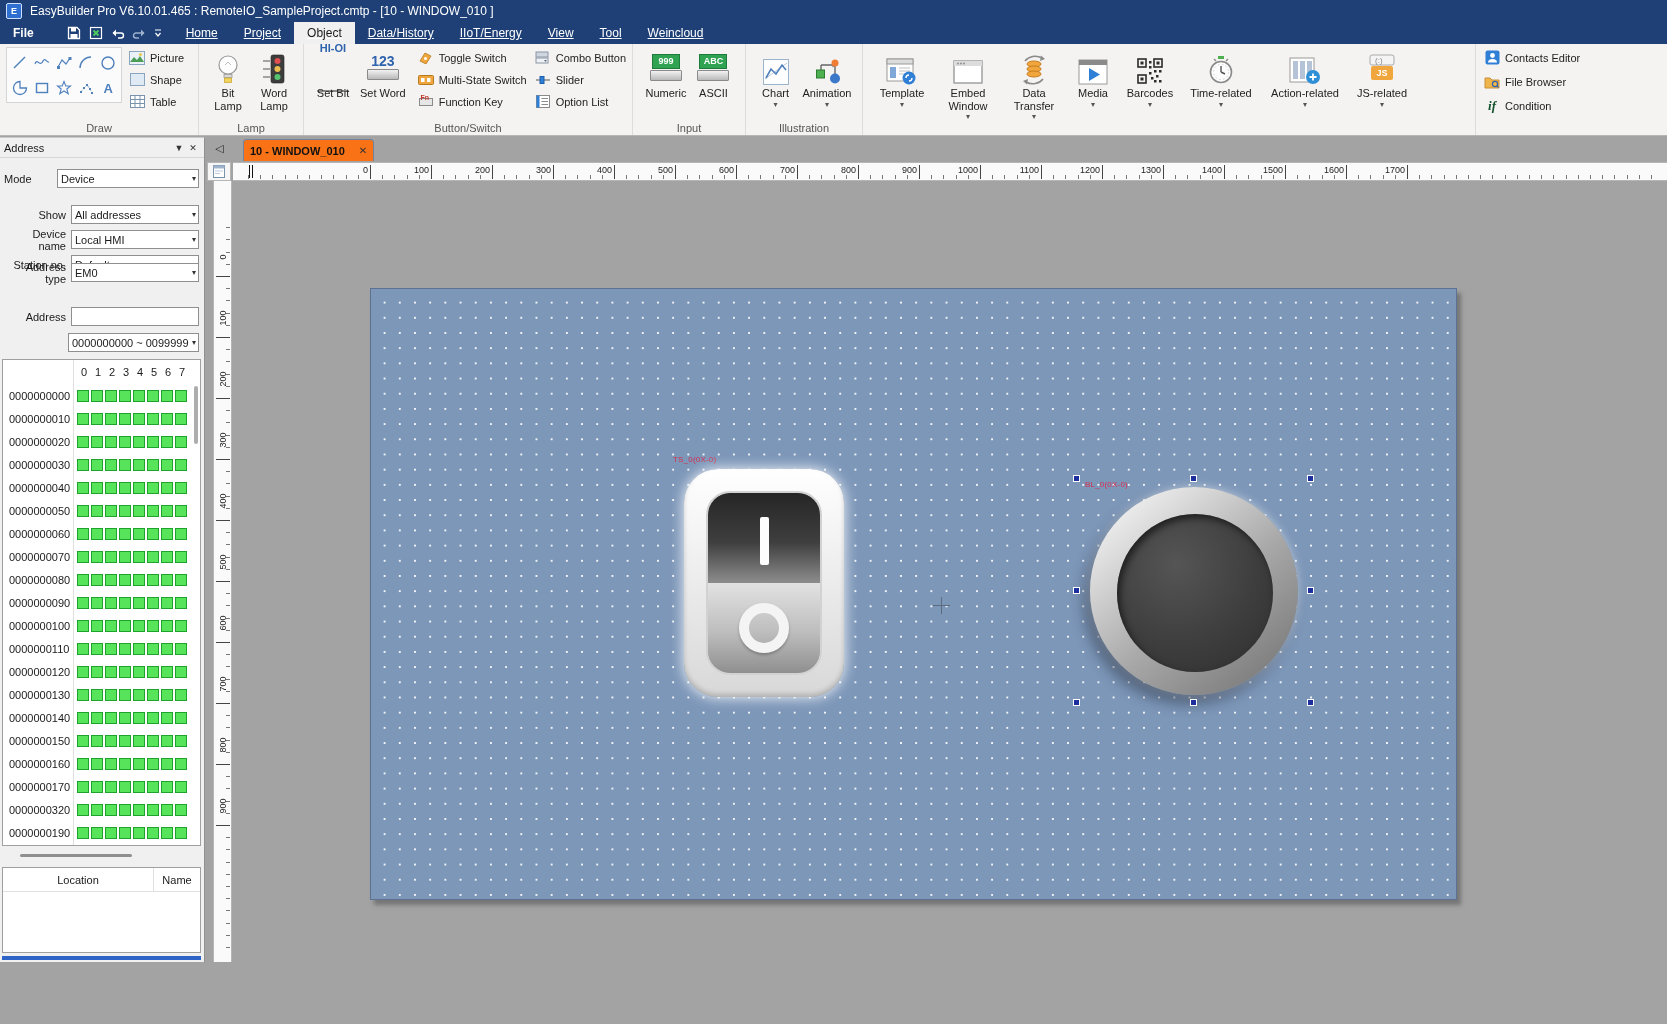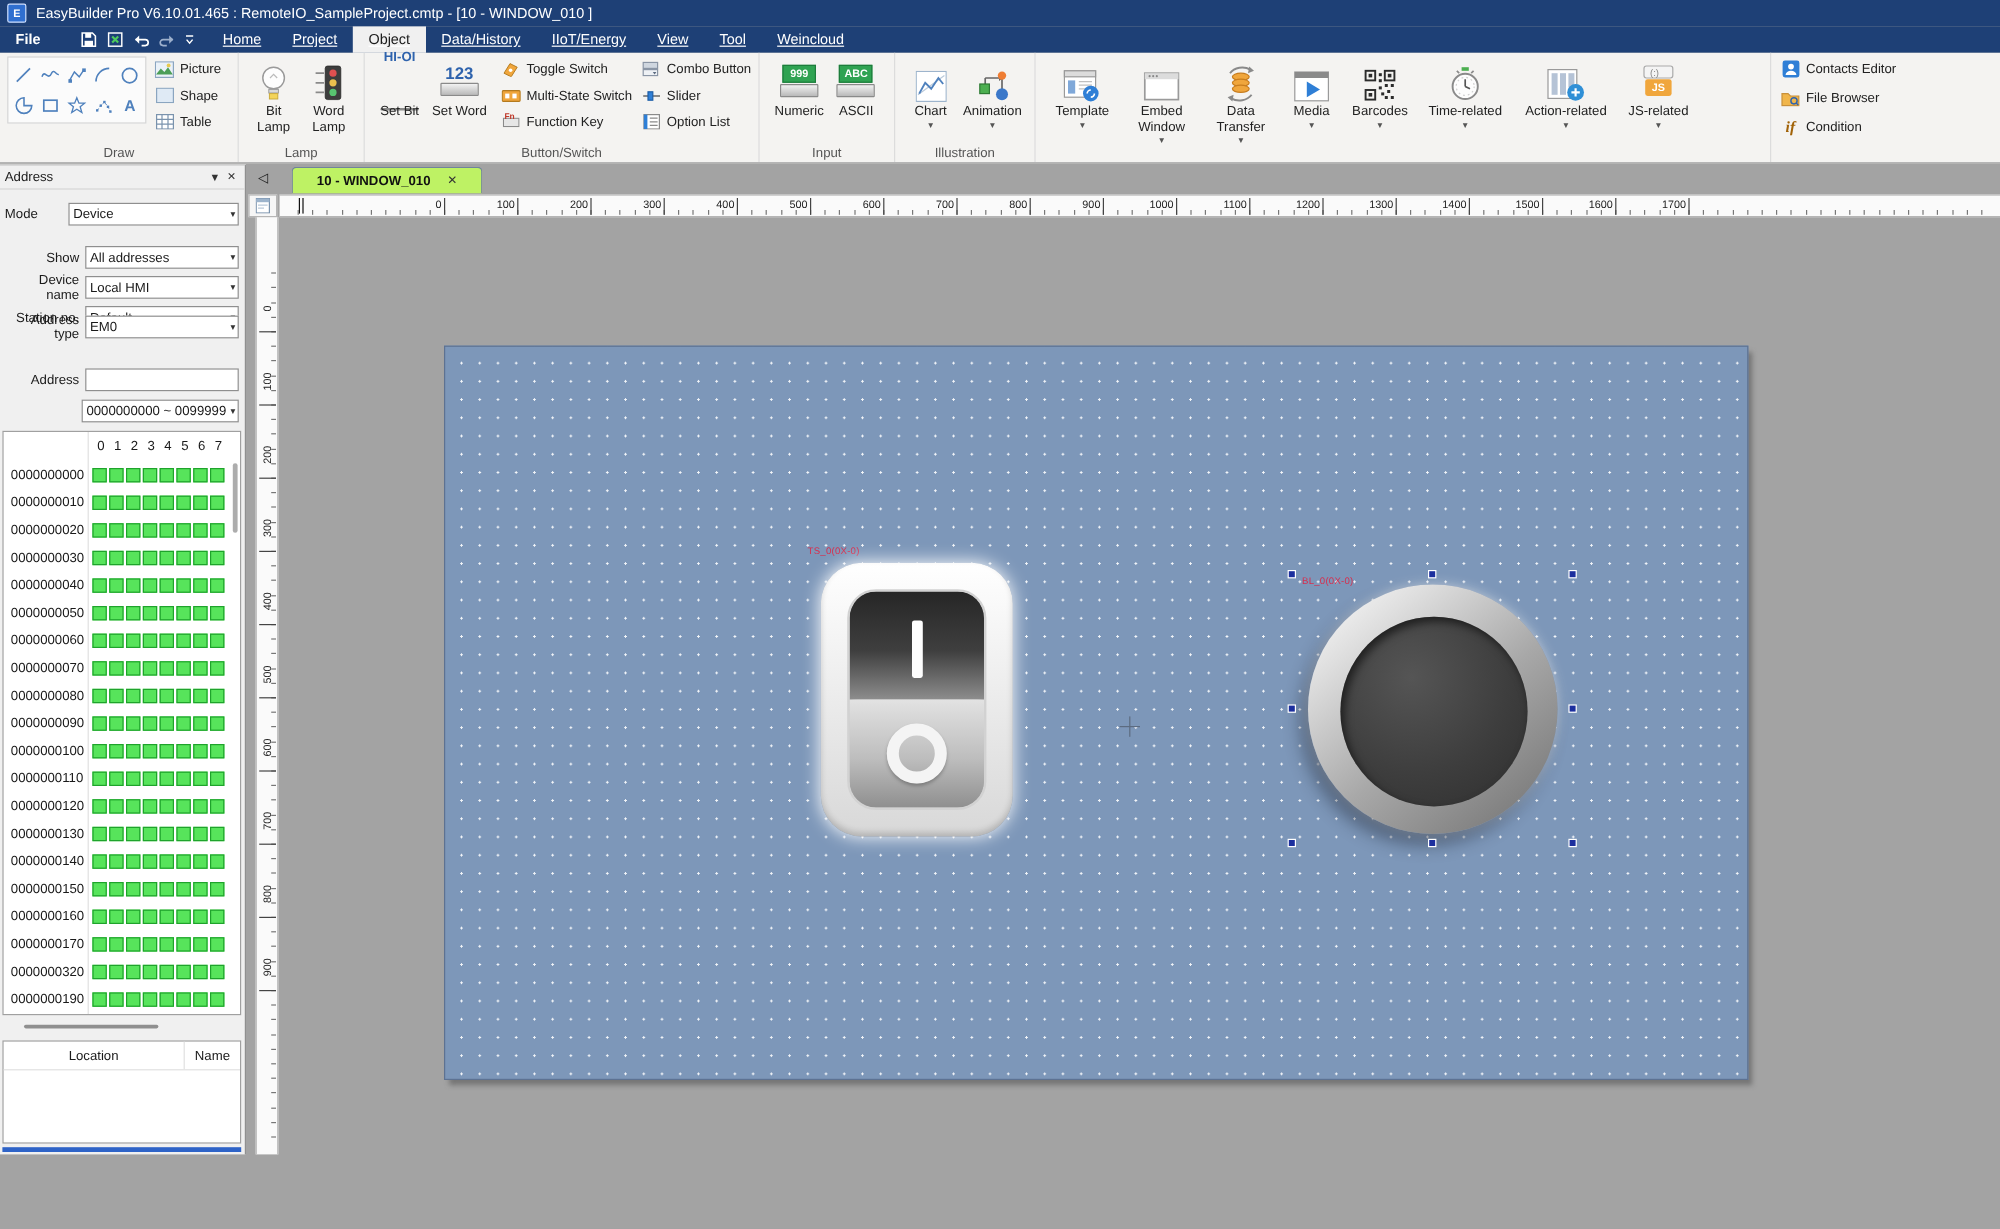--- a/index.html
+++ b/index.html
@@ -56,22 +56,22 @@
   #grid-vscroll{position:absolute;right:2px;top:26px;width:4px;height:58px;background:#adadad;border-radius:2px;}
   #grid-hscroll{position:absolute;left:20px;top:716px;width:112px;height:3px;background:#8f8f8f;border-radius:2px;}
   #loc-table{position:absolute;left:2px;top:729px;width:199px;height:86px;background:#fff;border:1px solid #a0a0a0;box-sizing:border-box;}
   #loc-head{display:flex;height:23px;align-items:center;border-bottom:1px solid #e0e0e0;}
   #loc-head .c1{width:150px;text-align:center;border-right:1px solid #e0e0e0;height:100%;display:flex;align-items:center;justify-content:center;}
   #loc-head .c2{flex:1;text-align:center;}
   #panel-blue{position:absolute;left:2px;top:818px;width:199px;height:4px;background:#2e63c7;}
   
   #tabbar{position:absolute;left:205px;top:137px;right:0;height:24px;}
   #tab-nav{position:absolute;left:10px;top:5px;font-size:11px;color:#222;}
-  #doc-tab{position:absolute;left:38px;top:2px;height:21px;background:#bef264;border:1px solid #70849c;border-bottom:none;
-           border-radius:4px 4px 0 0;display:flex;align-items:center;gap:14px;padding:0 20px;font-weight:bold;font-size:11px;color:#111;}
+  #doc-tab{position:absolute;left:38px;top:2px;height:21px;background:#f97316;border:1px solid #70849c;border-bottom:none;
+           border-radius:4px 4px 0 0;display:flex;align-items:center;gap:14px;padding:0 6px;font-weight:bold;font-size:11px;color:#111;}
   #doc-tab .x{font-weight:normal;font-size:10px;color:#333;}
   #ruler-corner{position:absolute;left:207px;top:162px;width:24px;height:19px;background:#f6f6f6;border:1px solid #b5b5b5;
                 display:flex;align-items:center;justify-content:center;box-sizing:border-box;}
   #h-ruler{position:absolute;left:233px;top:162px;width:1434px;height:19px;background:#fafafa;border-top:1px solid #b5b5b5;
            border-bottom:1px solid #b5b5b5;box-sizing:border-box;overflow:hidden;}
   #v-ruler{position:absolute;left:213px;top:181px;width:19px;height:781px;background:#fafafa;border-left:1px solid #b5b5b5;
            border-right:1px solid #b5b5b5;box-sizing:border-box;overflow:hidden;}
   .tick-minor{position:absolute;bottom:1px;width:1px;height:4px;background:#777;}
   .tick-major{position:absolute;bottom:1px;width:1px;height:14px;background:#444;}
   .ruler-num{position:absolute;top:2px;width:32px;text-align:right;font-size:9px;color:#222;}
@@ -550,21 +550,21 @@
             <svg width="16" height="14">
               <path d="M1 3 L6 3 L8 5 L15 5 L15 13 L1 13 Z" fill="#f0b54a" stroke="#c8903a"></path>
               <circle cx="11" cy="9" r="2.6" fill="none" stroke="#2f63ad" stroke-width="1.2"></circle>
               <line x1="12.8" y1="10.8" x2="14.5" y2="12.5" stroke="#2f63ad" stroke-width="1.2"></line>
             </svg>
           </span>
         <span>File Browser</span>
       </div>
       <div class="sm-item">
         <span class="sm-icon">
-            <span style="font-family:'Liberation Serif',serif;font-style:italic;font-weight:bold;font-size:13px;color:#a16207;">if</span>
+            <span style="font-family:'Liberation Serif',serif;font-style:italic;font-weight:bold;font-size:13px;color:#14532d;">if</span>
           </span>
         <span>Condition</span>
       </div>
     </div>
   </div>
 </div>
 
 <div id="address-panel">
   <div class="ap-header">
     <span class="t">Address</span>

